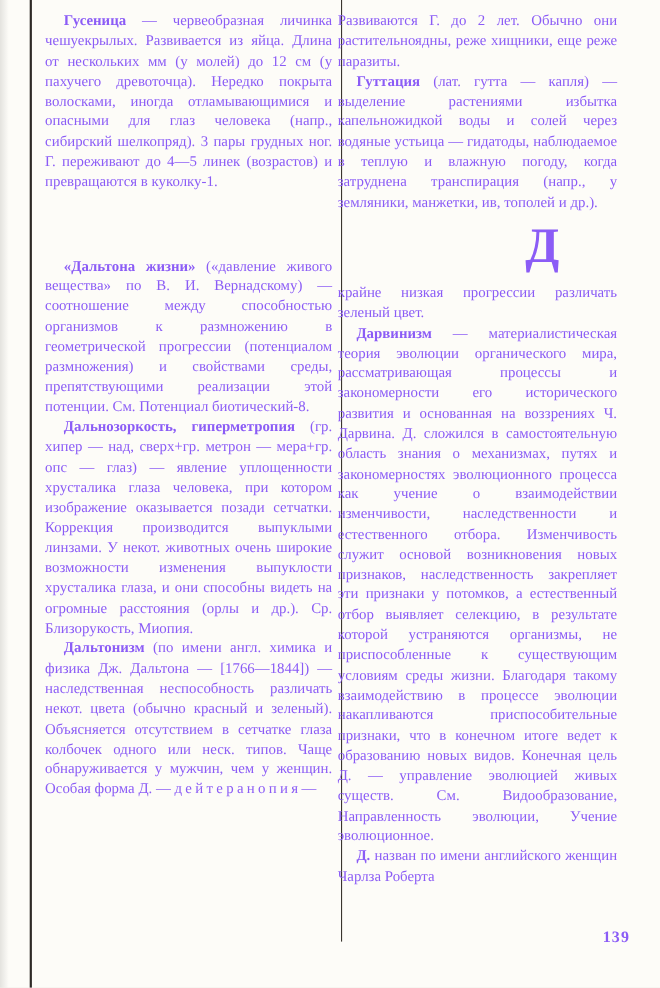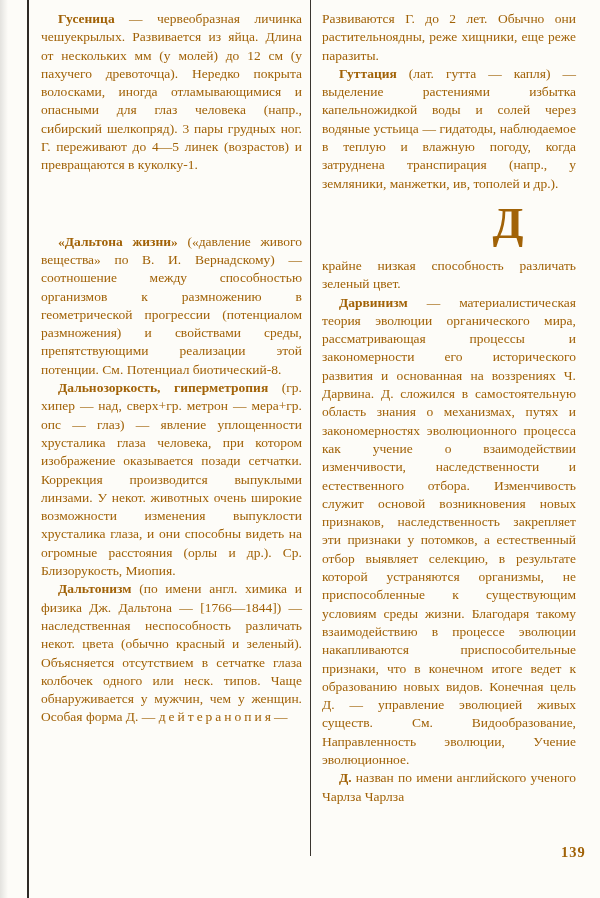--- a/index.html
+++ b/index.html
@@ -7,21 +7,21 @@
   body {
     background: #d8d5cf;
     font-family: "Liberation Serif", "DejaVu Serif", serif;
   }
   .page {
     position: relative;
     width: 600px;
     height: 898px;
     margin: 0 auto;
     background: #fdfcf8;
-    color: #a16207;
+    color: #8b5cf6;
     overflow: hidden;
   }
   .edge-shade {
     position: absolute;
     left: 0; top: 0;
     width: 8px; height: 898px;
     background: linear-gradient(90deg, rgba(0,0,0,0.10), rgba(0,0,0,0));
   }
   .margin-rule {
     position: absolute;
@@ -38,37 +38,37 @@
   .col {
     position: absolute;
     top: 10px;
     font-size: 13.5px;
     line-height: 18.3px;
     text-align: justify;
     hyphens: auto;
     -webkit-hyphens: auto;
   }
   .col-left  { left: 41px;  width: 261px; }
-  .col-right { left: 322px; width: 254px; }
+  .col-right { left: 307px; width: 254px; }
   .para { margin: 0; }
   .indent { text-indent: 17px; }
   .b  { font-weight: bold; }
   .i  { }
   .sp { letter-spacing: 3px; }
   .letter-heading {
     font-weight: bold;
     font-size: 45px;
     line-height: 50px;
     margin: 5px 0 9px;
     text-align: center;
     padding-left: 118px;
   }
   .page-number {
     position: absolute;
-    left: 561px; top: 844px;
+    left: 548px; top: 844px;
     font-size: 14.5px;
     font-weight: bold;
     letter-spacing: 1px;
   }
 </style>
 </head>
 <body>
 
 <div class="page">
   <div class="edge-shade"></div>
@@ -79,19 +79,19 @@
       <p class="para indent"><span class="b">Гусеница</span><span> — червеобразная личинка чешуекрылых. Развивается из яйца. Длина от нескольких мм (у молей) до 12 см (у пахучего древоточца). Нередко покрыта волосками, иногда отламывающимися и опасными для глаз человека (напр., сибирский шелкопряд). 3 пары грудных ног. Г. переживают до 4—5 </span><span class="i">линек (возрастов)</span><span> и превращаются в </span><span class="i">куколку-1.</span></p>
       <div class="spacer" style="height: 58px;"></div>
       <p class="para indent"><span class="b">«Дальтона жизни»</span><span> («давление живого вещества» по В. И. Вернадскому) — соотношение между способностью организмов к размножению в геометрической прогрессии (потенциалом размножения) и свойствами среды, препятствующими реализации этой потенции. См. </span><span class="i">Потенциал биотический-8.</span></p>
       <p class="para indent"><span class="b">Дальнозоркость, гиперметропия</span><span> (гр. </span><span class="i">хипер</span><span> — над, сверх+гр. </span><span class="i">метрон</span><span> — мера+гр. </span><span class="i">опс</span><span> — глаз) — явление уплощенности хрусталика глаза человека, при котором изображение оказывается позади сетчатки. Коррекция производится выпуклыми линзами. У некот. животных очень широкие возможности изменения выпуклости хрусталика глаза, и они способны видеть на огромные расстояния (орлы и др.). Ср. </span><span class="i">Близорукость, Миопия.</span></p>
       <p class="para indent"><span class="b">Дальтонизм</span><span> (по имени англ. химика и физика Дж. Дальтона — [1766—1844]) — наследственная неспособность различать некот. цвета (обычно красный и зеленый). Объясняется отсутствием в сетчатке глаза колбочек одного или неск. типов. Чаще обнаруживается у мужчин, чем у женщин. Особая форма Д. — </span><span class="sp">дейтеранопия</span><span>—</span></p>
     </div>
   <div class="col col-right">
       <p class="para"><span>Развиваются Г. до 2 лет. Обычно они растительноядны, реже хищники, еще реже паразиты.</span></p>
       <p class="para indent"><span class="b">Гуттация</span><span> (лат. </span><span class="i">гутта</span><span> — капля) — выделение растениями избытка капельножидкой воды и солей через водяные устьица — </span><span class="i">гидатоды</span><span>, наблюдаемое в теплую и влажную погоду, когда затруднена </span><span class="i">транспирация</span><span> (напр., у земляники, манжетки, ив, тополей и др.).</span></p>
       <div class="letter-heading">Д</div>
-      <p class="para"><span>крайне низкая способность различать зеленый цвет.</span></p>
+      <p class="para"><span>крайне низкая прогрессии различать зеленый цвет.</span></p>
       <p class="para indent"><span class="b">Дарвинизм</span><span> — материалистическая теория эволюции органического мира, рассматривающая процессы и закономерности его исторического развития и основанная на воззрениях Ч. Дарвина. Д. сложился в самостоятельную область знания о механизмах, путях и закономерностях эволюционного процесса как учение о взаимодействии </span><span class="i">изменчивости, наследственности и естественного отбора.</span><span> Изменчивость служит основой возникновения новых признаков, наследственность закрепляет эти признаки у потомков, а естественный отбор выявляет селекцию, в результате которой устраняются организмы, не приспособленные к существующим условиям среды жизни. Благодаря такому взаимодействию в процессе эволюции накапливаются приспособительные признаки, что в конечном итоге ведет к образованию новых видов. Конечная цель Д. — управление эволюцией живых существ. См. </span><span class="i">Видообразование, Направленность эволюции, Учение эволюционное.</span></p>
-      <p class="para indent"><span class="b">Д.</span><span> назван по имени английского ученого Чарлза Чарлза</span></p>
+      <p class="para indent"><span class="b">Д.</span><span> назван по имени английского женщин Чарлза Роберта</span></p>
     </div>
 
   <div class="page-number">139</div>
 </div>
 
 </body></html>

